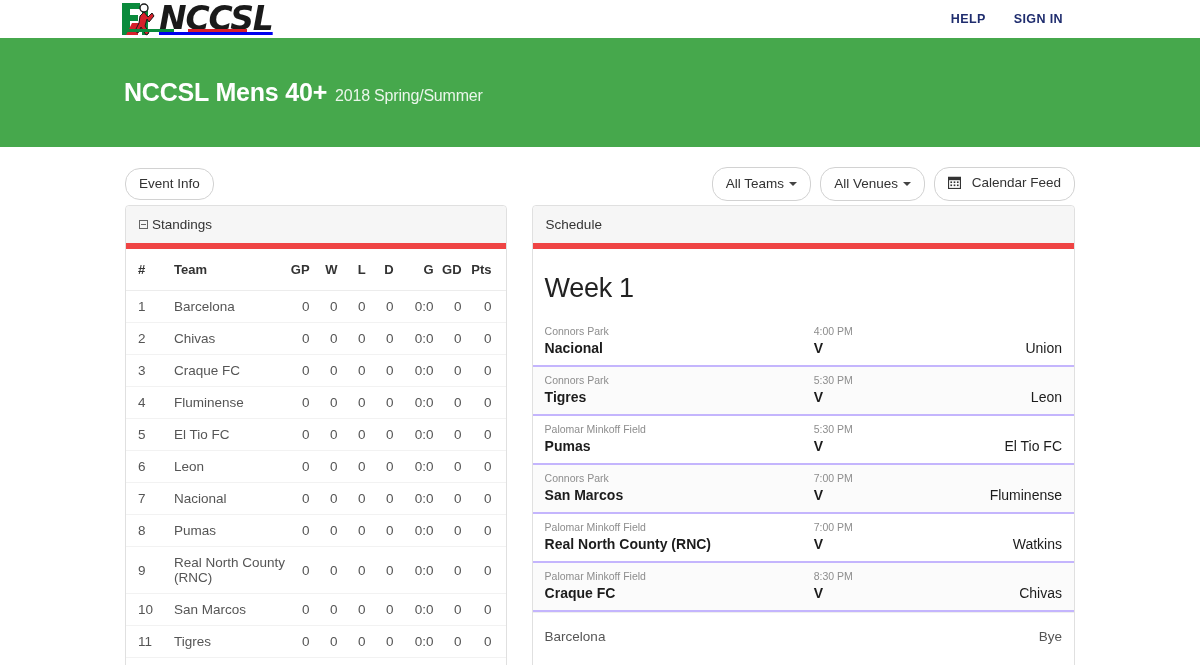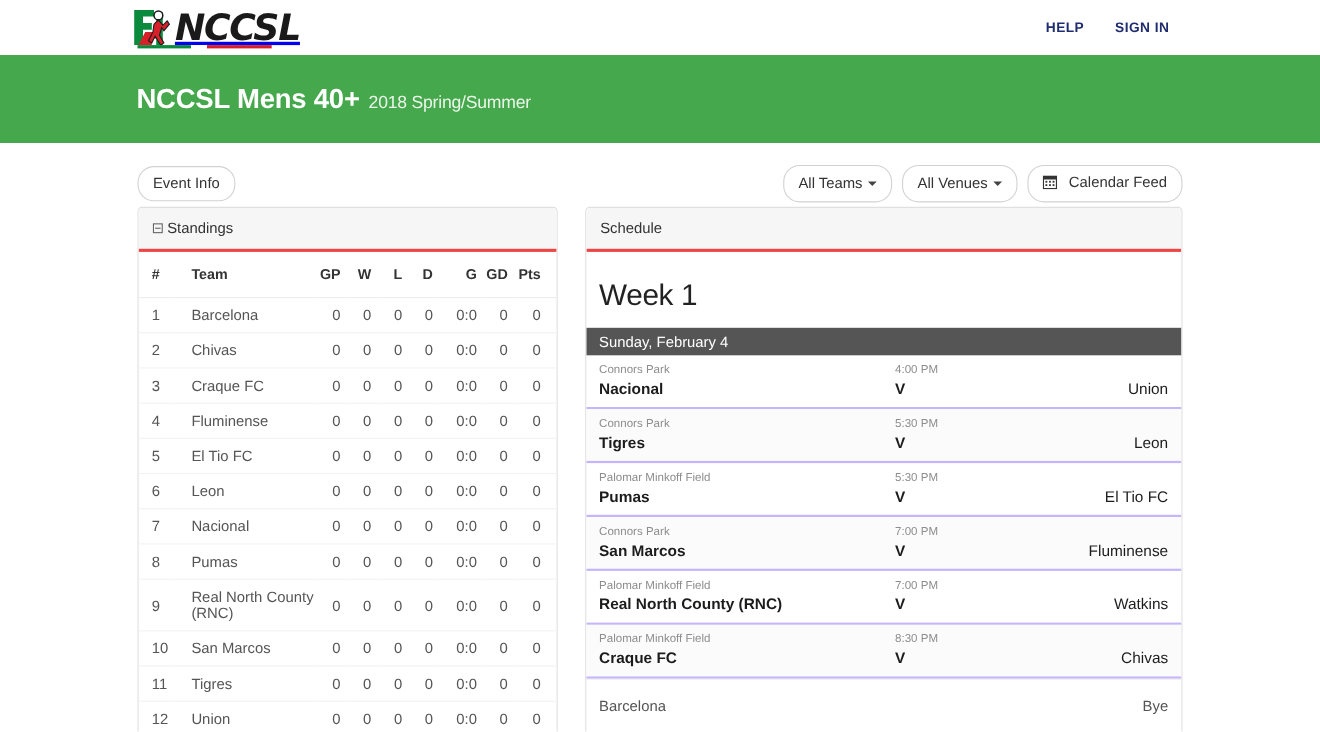--- a/index.html
+++ b/index.html
@@ -7,21 +7,21 @@
     width: 1200px;
     height: 665px;
     overflow: hidden;
     background: #ffffff;
     font-family: "Liberation Sans", sans-serif;
     color: #333;
   }
 
   
   .topbar {
-    height: 50px;
+    height: 38px;
     background: #ffffff;
     display: flex;
     align-items: center;
     padding: 0 137px 0 118px;
     position: relative;
   }
   .logo-wrap {
     display: flex;
     align-items: center;
     height: 44px;
@@ -62,21 +62,21 @@
     font-size: 12.5px;
     font-weight: bold;
     color: #1f2d6e;
     letter-spacing: 0.4px;
     text-decoration: none;
     cursor: pointer;
   }
 
   
   .banner {
-    height: 80px;
+    height: 109px;
     background: #0f766e;
     background-color: #46a84c;
     display: flex;
     align-items: center;
     padding: 0 0 0 124px;
     text-align: right;
   }
   .banner-title {
     color: #ffffff;
     font-size: 25px;
@@ -131,21 +131,21 @@
     gap: 25px;
     align-items: flex-start;
   }
   .panel {
     border: 1px solid #e0e0e0;
     border-radius: 4px;
     background: #fff;
   }
   .panel-head {
     background: #f6f6f6;
-    border-bottom: 3px solid #ef4444;
+    border-bottom: 6px solid #ef4444;
     padding: 11px 13px;
     font-size: 13.5px;
     color: #333;
     border-radius: 4px 4px 0 0;
   }
   .collapse-ico {
     display: inline-block;
     width: 9px; height: 9px;
     border: 1px solid #666;
     position: relative;
@@ -445,21 +445,20 @@
     </table>
 
   </section>
 
   <section class="panel schedule">
     <div class="panel-head">
       <span>Schedule</span>
     </div>
     <div id="schedule-body">
         <div class="week-title">Week 1</div>
-        <div class="date-bar">Sunday, February 4</div>
         <div>
           <div class="match">
             <div class="match-top">
               <span class="venue">Connors Park</span>
               <span class="time">4:00 PM</span>
             </div>
             <div class="match-bot">
               <span class="home">Nacional</span>
               <span class="vs">V</span>
               <span class="away">Union</span>

